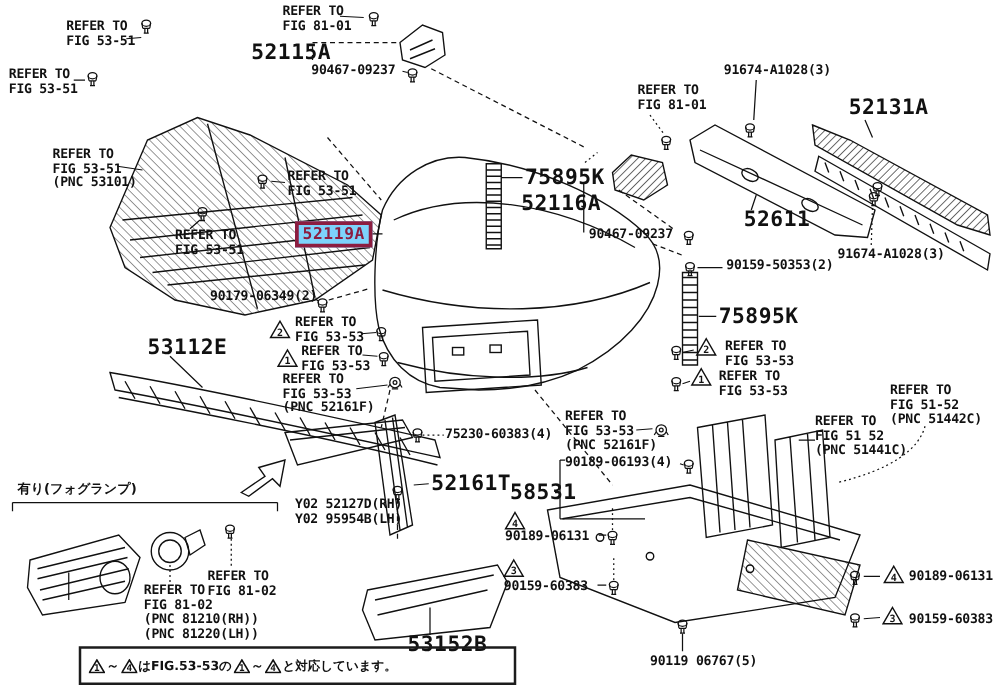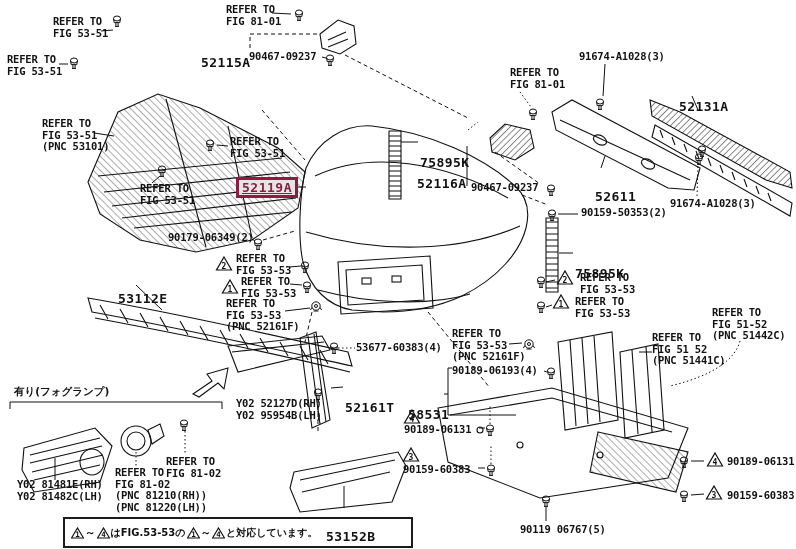--- a/index.html
+++ b/index.html
@@ -1,24 +1,24 @@
 <!DOCTYPE html>
 <html><head>
 <meta charset="utf-8">
 <style>
   html,body{margin:0;padding:0;background:#fff;}
   .stage{position:relative;width:796px;height:549px;background:#ffffff;overflow:hidden;
          font-family:"DejaVu Sans Mono","Liberation Mono",monospace;color:#111;}
   svg.art{position:absolute;left:0;top:0;z-index:1;}
   .lbl{position:absolute;z-index:2;font-weight:bold;font-size:10.5px;line-height:11.5px;
        letter-spacing:-0.2px;white-space:pre-line;color:#111;}
-  .big{font-size:13px;line-height:13px;letter-spacing:0.4px;margin-top:20px;}
+  .big{font-size:17px;line-height:13px;letter-spacing:0.4px;}
   .jp{font-family:"DejaVu Sans","Liberation Sans",sans-serif;font-size:10.5px;letter-spacing:0;}
-  .hl{position:absolute;z-index:3;border:3px solid #8c1d40;color:#8c1d40;background:#e5e5e5;
-      font-weight:bold;font-size:13px;line-height:15px;padding:0 3px;letter-spacing:0.5px;text-decoration:underline;}
+  .hl{position:absolute;z-index:3;border:3px solid #8c1d40;color:#8c1d40;background:#7dd3fc;
+      font-weight:bold;font-size:13px;line-height:15px;padding:0 3px;letter-spacing:0.5px;}
   .note-box{position:absolute;z-index:2;border:2px solid #1c1c1c;display:flex;align-items:center;
       padding:0 5px;font-weight:bold;font-size:10.5px;white-space:nowrap;}
   .note-box .jp-seg{font-family:"DejaVu Sans","Liberation Sans",sans-serif;font-size:10px;font-weight:bold;}
   .tri{display:inline-block;vertical-align:-2px;margin:0 1px;}
   .tri path{fill:none;stroke:#111;stroke-width:1.2px;}
   .tri text{font-size:7.5px;font-weight:bold;text-anchor:middle;fill:#111;
             font-family:"DejaVu Sans Mono","Liberation Mono",monospace;}
   .code{position:absolute;z-index:2;font-weight:bold;font-size:14px;letter-spacing:-0.5px;color:#222;margin-top:28px;}
 </style>
 </head>
@@ -250,21 +250,21 @@
   <div class="lbl" style="left:241px;top:276px;">REFER TO
 FIG 53-53</div>
   <div class="lbl" style="left:226px;top:298px;">REFER TO
 FIG 53-53
 (PNC 52161F)</div>
   <div class="lbl" style="left:580px;top:272px;">REFER TO
 FIG 53-53</div>
   <div class="lbl" style="left:575px;top:296px;">REFER TO
 FIG 53-53</div>
 
-  <div class="lbl" style="left:356px;top:342px;">53677-60383(4)</div>
+  <div class="lbl" style="left:356px;top:342px;">75230-60383(4)</div>
   <div class="lbl" style="left:452px;top:328px;">REFER TO
 FIG 53-53
 (PNC 52161F)</div>
   <div class="lbl" style="left:712px;top:307px;">REFER TO
 FIG 51-52
 (PNC 51442C)</div>
   <div class="lbl" style="left:652px;top:332px;">REFER TO
 FIG 51 52
 (PNC 51441C)</div>
   <div class="lbl big" style="left:345px;top:381px;">52161T</div>
@@ -275,22 +275,20 @@
 
   <div class="lbl jp" style="left:14px;top:386px;">有り(フォグランプ)</div>
   <div class="lbl" style="left:236px;top:398px;">Y02 52127D(RH)
 Y02 95954B(LH)</div>
   <div class="lbl" style="left:166px;top:456px;">REFER TO
 FIG 81-02</div>
   <div class="lbl" style="left:115px;top:467px;">REFER TO
 FIG 81-02
 (PNC 81210(RH))
 (PNC 81220(LH))</div>
-  <div class="lbl" style="left:17px;top:479px;">Y02 81481E(RH)
-Y02 81482C(LH)</div>
   <div class="lbl big" style="left:326px;top:510px;">53152B</div>
   <div class="lbl" style="left:520px;top:524px;">90119 06767(5)</div>
   <div class="lbl" style="left:727px;top:456px;">90189-06131</div>
   <div class="lbl" style="left:727px;top:490px;">90159-60383</div>
 
   <div class="note-box" style="left:63px;top:517px;width:336px;height:27px;">
     <svg class="tri" width="13" height="12">
         <path d="M6.5 1 L12.5 11 L0.5 11 Z"></path>
         <text x="6.5" y="10">1</text>
       </svg>

